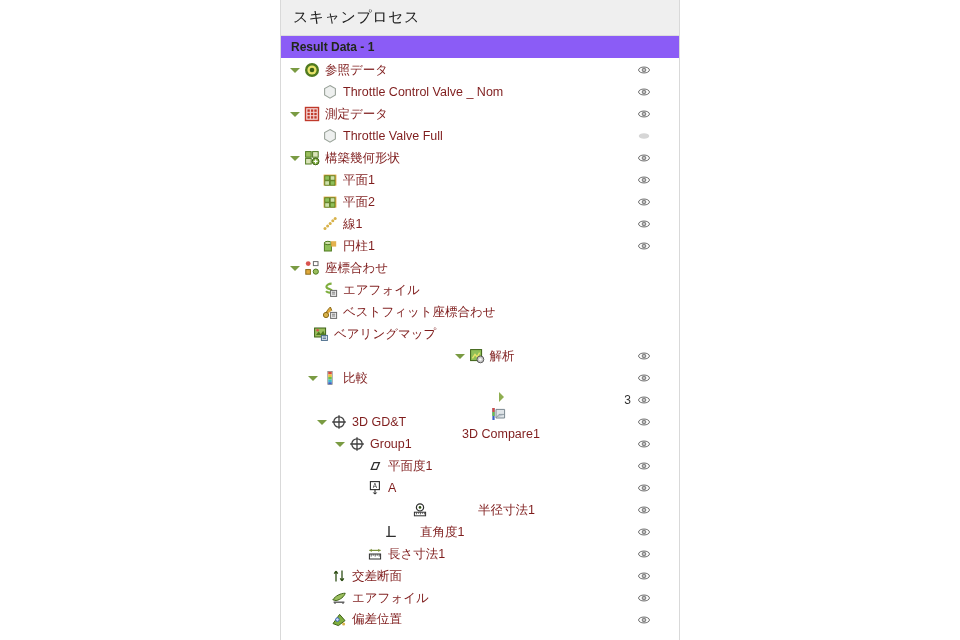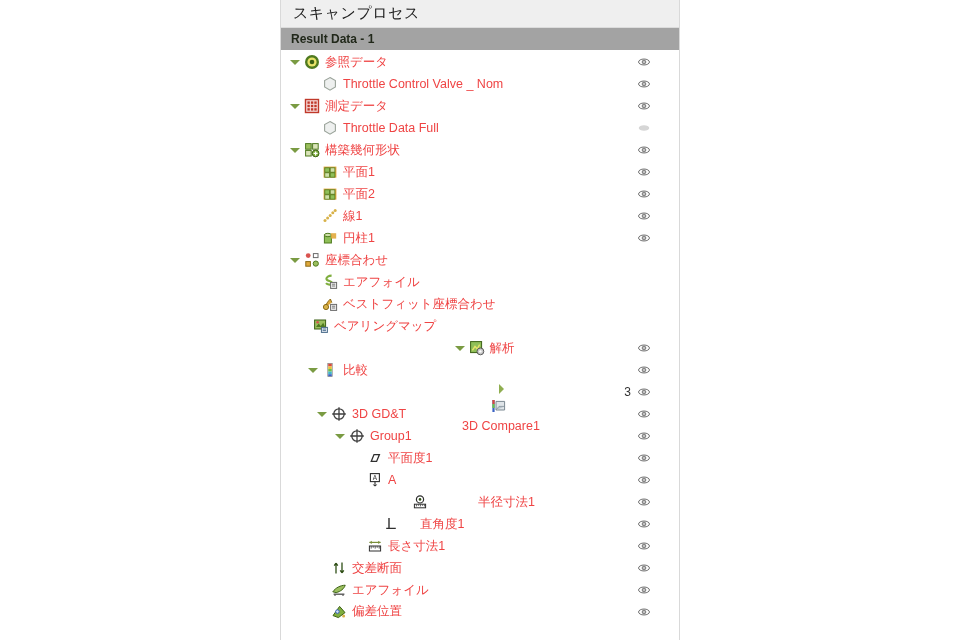--- a/index.html
+++ b/index.html
@@ -13,34 +13,34 @@
   #panel {
     position: absolute;
     left: 280px; top: 0;
     width: 400px; height: 640px;
     background: #ffffff;
     border-left: 1px solid #d9d9d9;
     border-right: 1px solid #d9d9d9;
     overflow: hidden;
   }
   #panel-header {
-    height: 28px;
+    height: 36px;
     background: #efefef;
     border-bottom: 1px solid #dcdcdc;
     display: flex; align-items: center;
     padding-left: 12px;
   }
   #panel-header .title {
     font-size: 15px;
     color: #1c1c1c;
     letter-spacing: .5px;
   }
   #result-bar {
     height: 22px;
-    background: #a3a3a3;
+    background: #8b5cf6;
     display: flex; align-items: center;
     padding-left: 10px;
   }
   #result-bar .label {
     font-size: 12px;
     font-weight: bold;
     color: #21281a;
   }
   #tree { padding-top: 1px; }
   .row {
@@ -71,21 +71,21 @@
   .ico {
     width: 18px; height: 18px;
     flex: 0 0 18px;
     margin-right: 4px;
     display: flex; align-items: center; justify-content: center;
     position: relative;
   }
   .ico svg { display: block; }
   .lbl {
     font-size: 12.5px;
-    color: #ef4444;
+    color: #7f1d1d;
     line-height: 22px;
   }
   .eye {
     position: absolute;
     right: 27px; top: 0;
     width: 16px; height: 22px;
     display: flex; align-items: center; justify-content: center;
     cursor: pointer;
   }
   .count {
@@ -174,21 +174,21 @@
           </svg>
         </span>
       </div>
       <div class="row" style="padding-left: 24px;">
         <div class="exp"></div>
         <span class="ico">
           <svg width="16" height="16" viewBox="0 0 16 16">
             <polygon points="8,1.6 13.4,4.6 13.4,11 8,14.2 2.6,11 2.6,4.6" fill="#eef0ef" stroke="#9aa39a" stroke-width="1.1"></polygon>
           </svg>
         </span>
-        <span class="lbl">Throttle Data Full</span>
+        <span class="lbl">Throttle Valve Full</span>
         <span class="eye">
           <svg width="14" height="14" viewBox="0 0 16 16">
             <ellipse cx="8" cy="8" rx="6" ry="3.2" fill="#d6d6d6"></ellipse>
           </svg>
         </span>
       </div>
       <div class="row" style="padding-left: 6px;">
         <div class="exp">
           <span class="tri-down"></span>
         </div>

